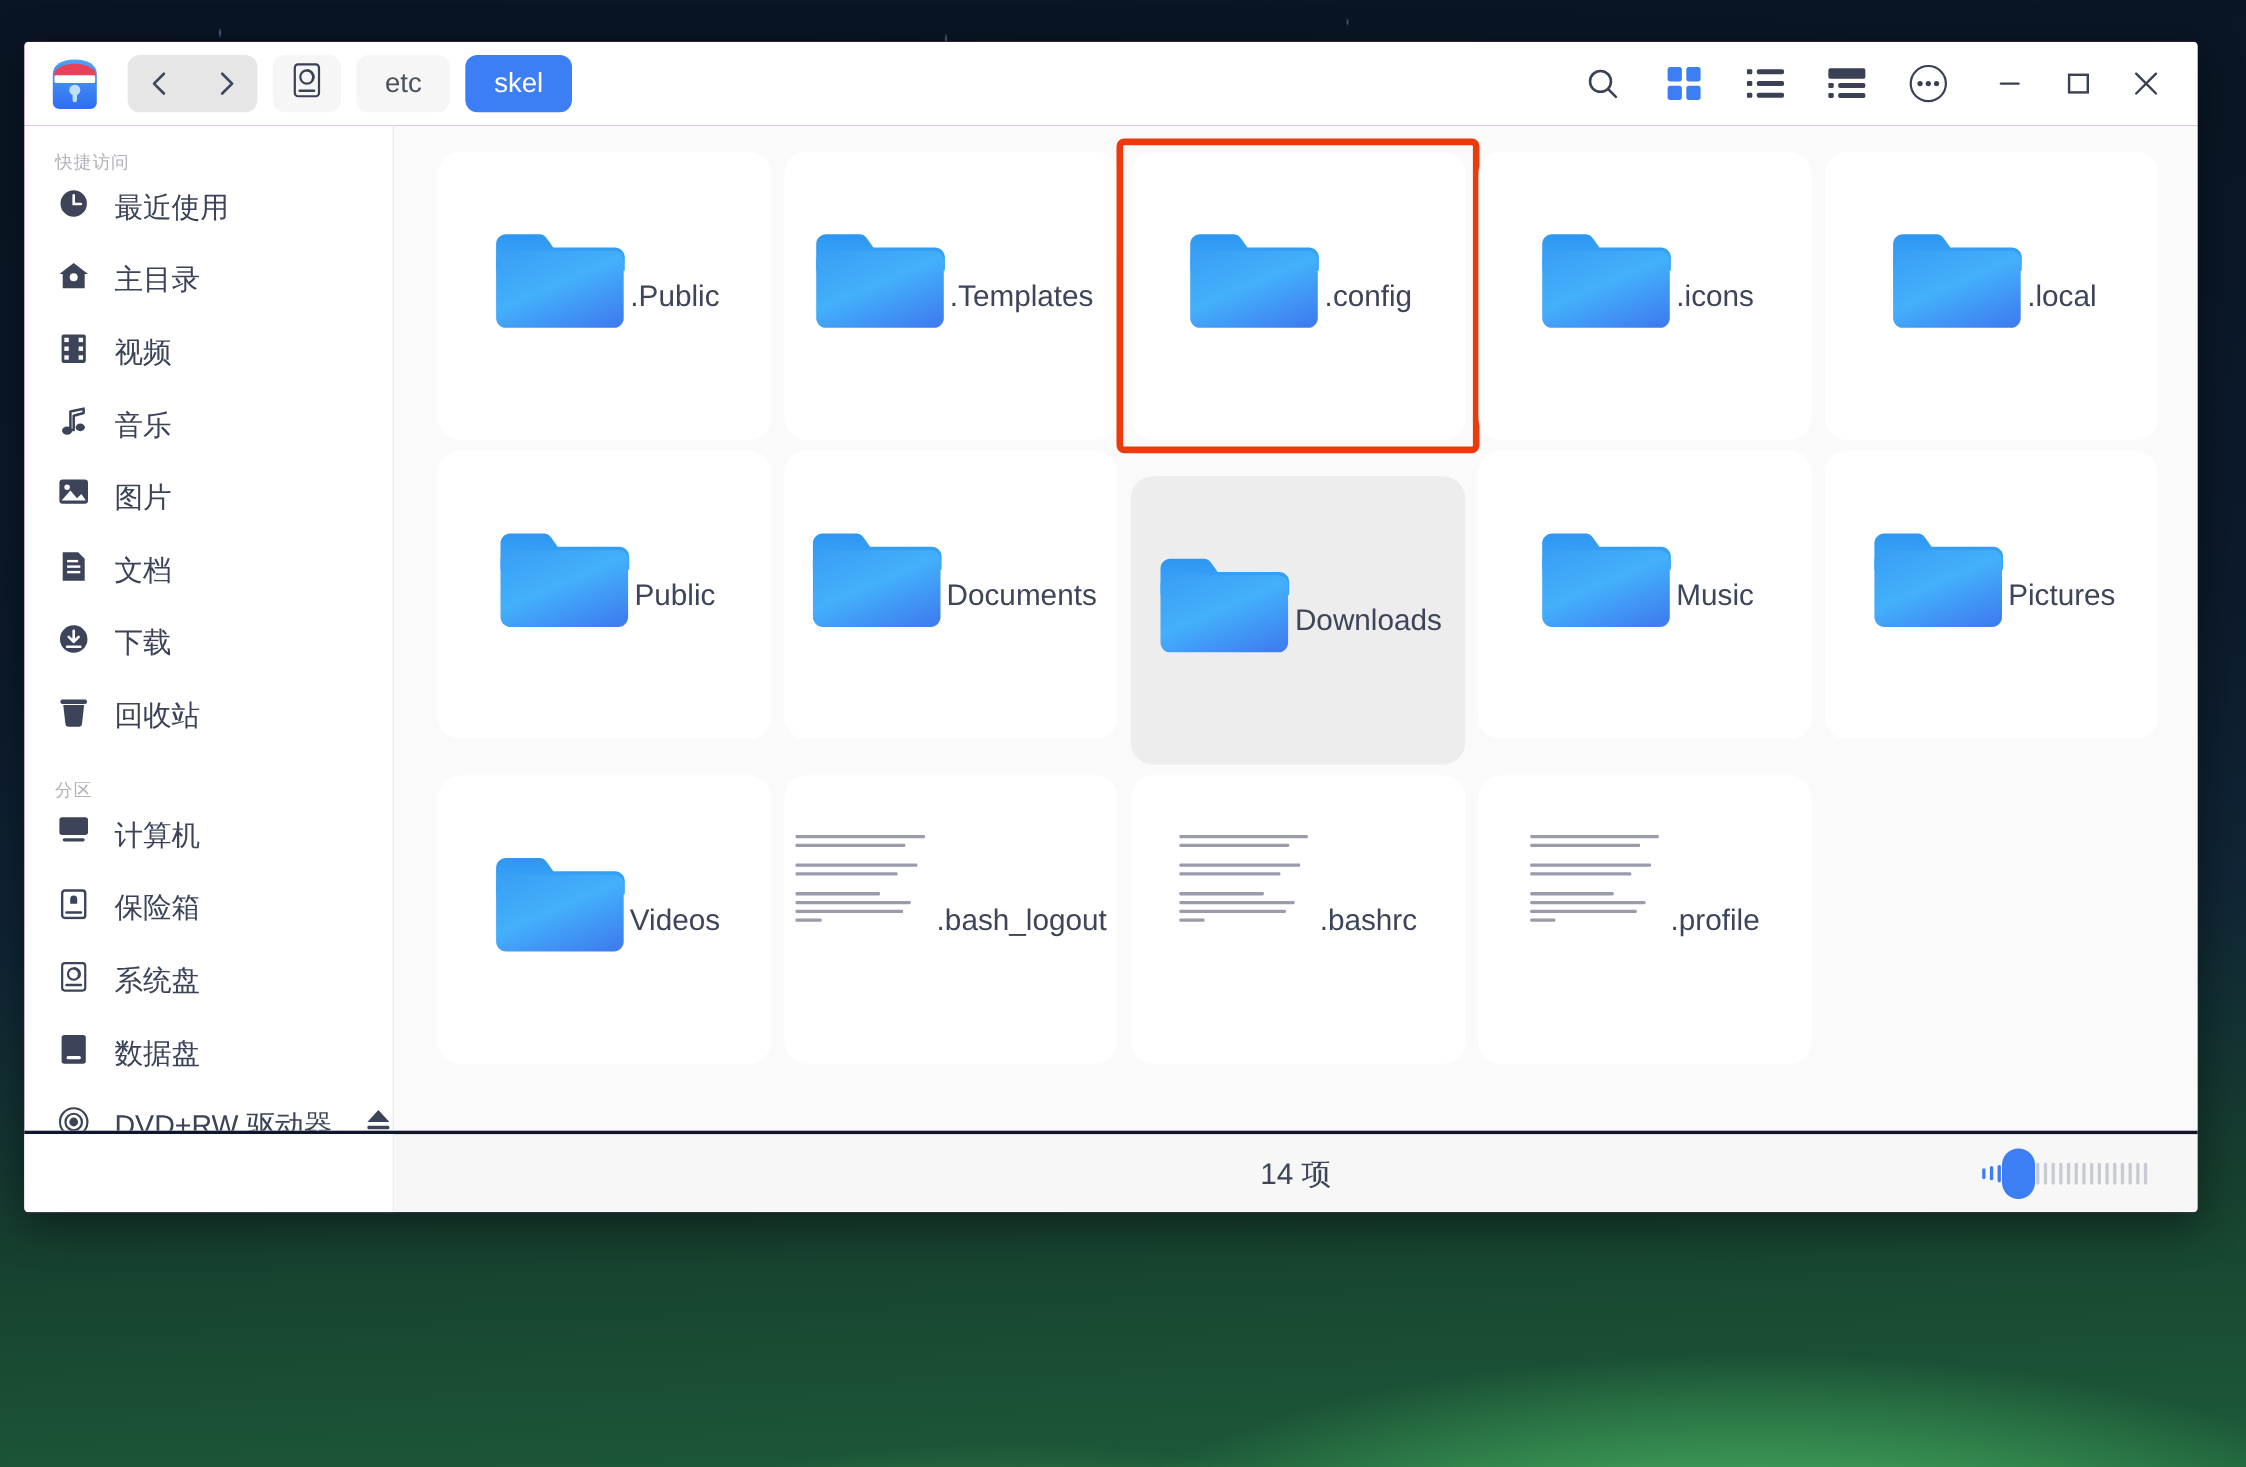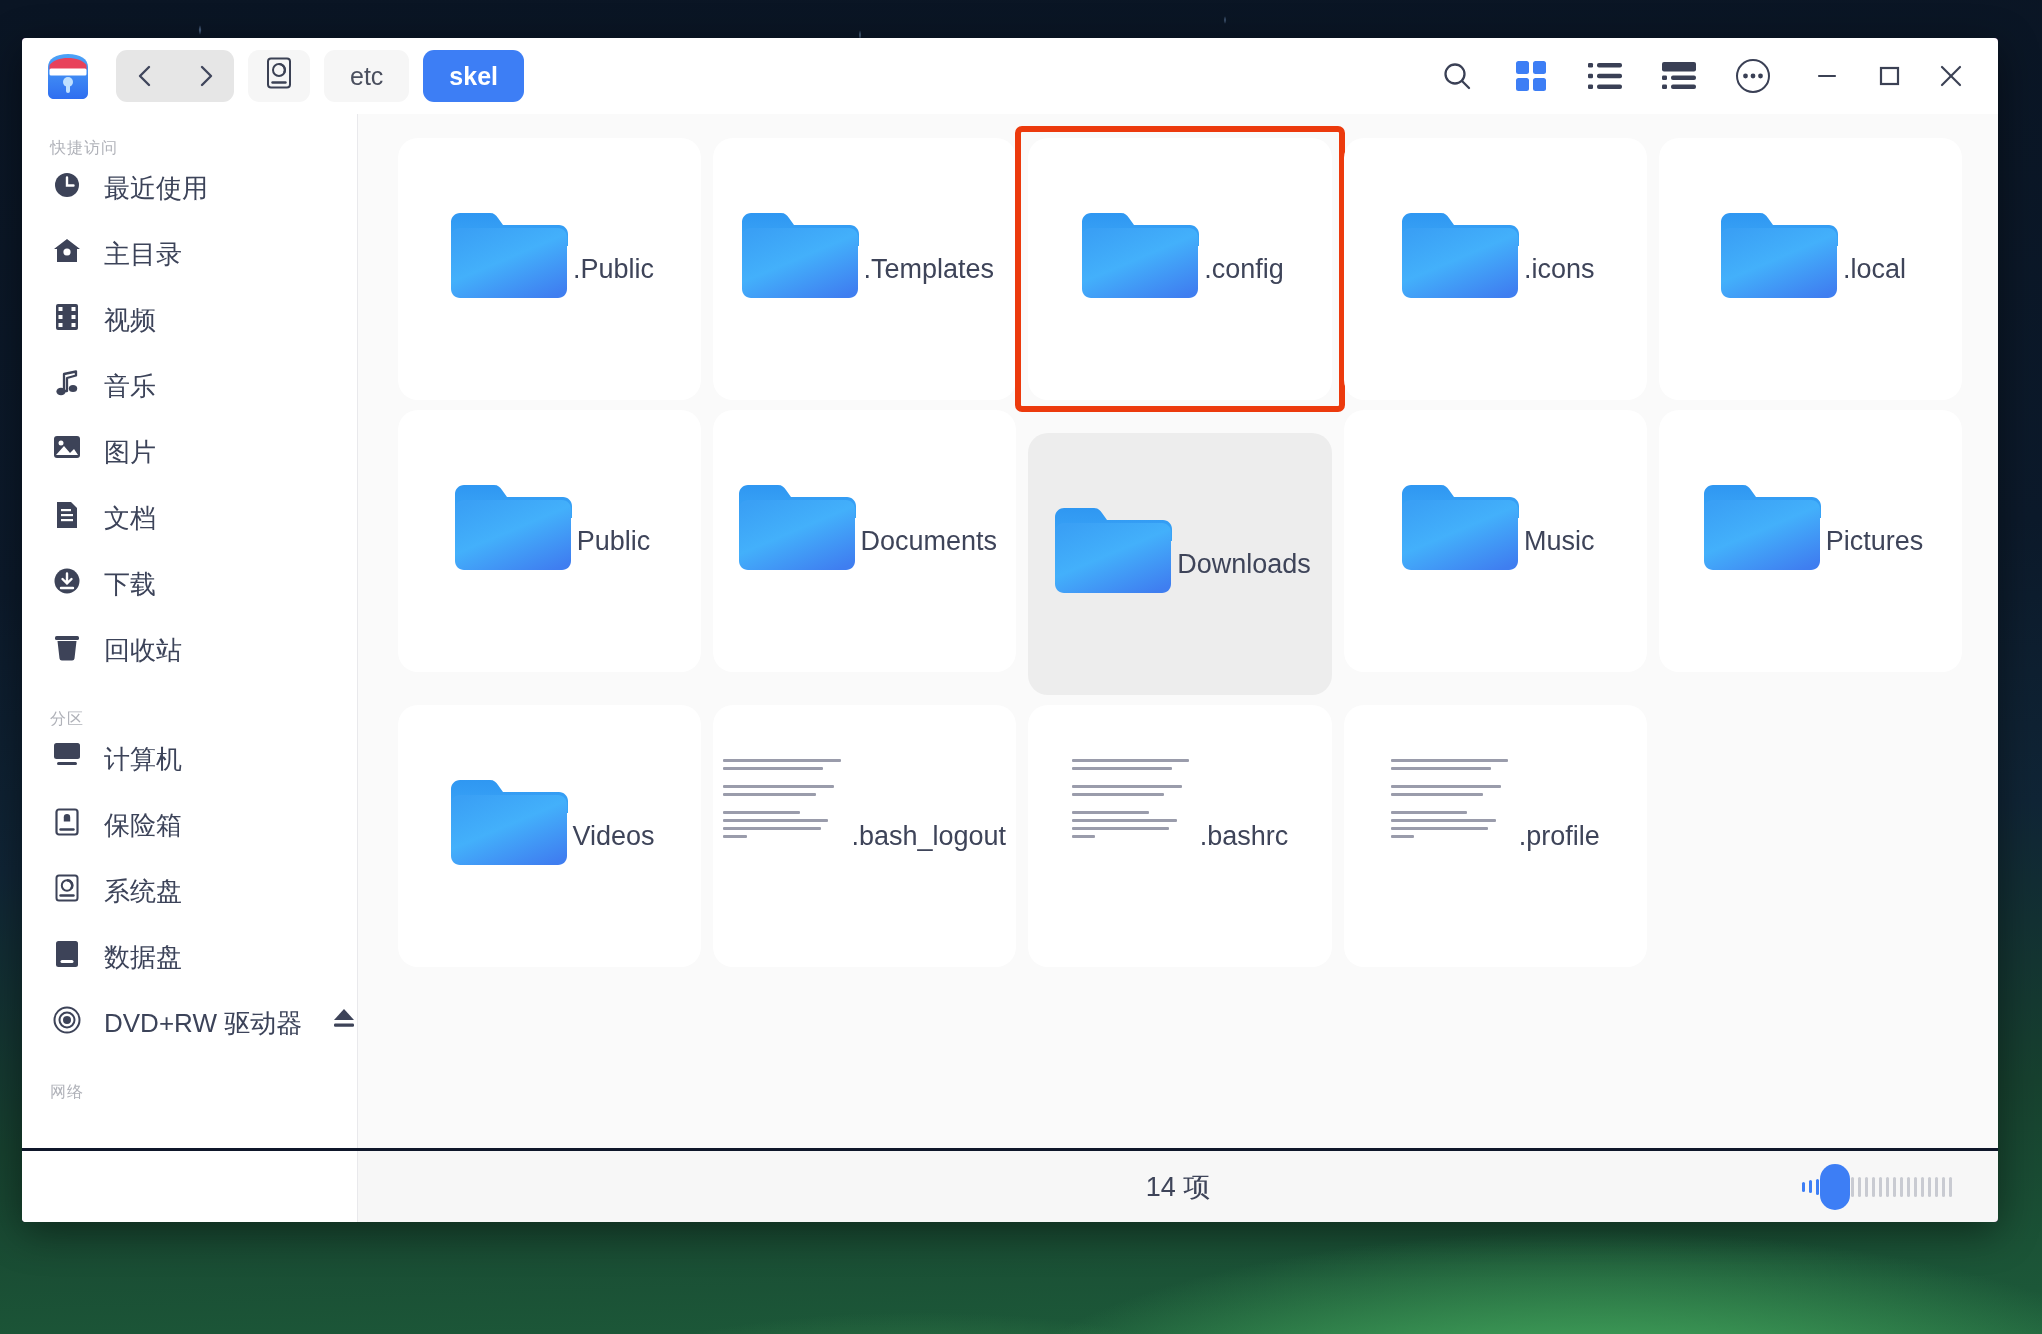--- a/index.html
+++ b/index.html
@@ -23,21 +23,21 @@
       radial-gradient(1.4px 5px at 800px 130px, rgba(140,190,255,.4), transparent),
       radial-gradient(1.5px 5px at 860px 35px, rgba(170,210,255,.5), transparent),
       radial-gradient(1.4px 4px at 1225px 20px, rgba(160,200,255,.45), transparent),
       radial-gradient(1.6px 6px at 1630px 150px, rgba(150,200,255,.5), transparent),
       radial-gradient(1.5px 5px at 1960px 55px, rgba(160,205,255,.45), transparent),
       radial-gradient(1.4px 4px at 1870px 175px, rgba(150,195,255,.4), transparent);
   }
 
   
   .window {
-    position: absolute; left: 22px; top: 38px; width: 1976px; height: 1184px;
+    position: absolute; left: 22px; top: 38px; width: 1976px; height: 1064px;
     background: #701a75; border-radius: 4px; overflow: hidden;
     box-shadow: 0 10px 40px rgba(0,0,0,.45);
     display: flex; flex-direction: column;
   }
 
   
   .titlebar {
     height: 76px; flex: 0 0 76px; background: #ffffff;
     display: flex; align-items: center; padding: 0 0 0 20px; gap: 0;
   }
@@ -48,21 +48,21 @@
   }
   .navbtn { width:46px;height:52px;display:flex;align-items:center;justify-content:center;
             color:#40465c; }
   .navbtn svg { display:block; }
   .crumb {
     height: 52px; display:flex; align-items:center; justify-content:center;
     border-radius: 11px; background: #f6f6f6; color:#4a4f5e;
     font-size: 25px; padding: 0 26px; margin-right: 14px; white-space: nowrap;
   }
   .crumb.icononly { padding: 0; width: 62px; }
-  .crumb.active { background:#3d7ef5; color:#fff; font-weight: 700; }
+  .crumb.active { background:#3d7ef5; color:#fff; font-weight: 400; }
   .tb-spacer { flex: 1 1 auto; }
   .tb-icon {
     width: 62px; height: 62px; display:flex;align-items:center;justify-content:center;
     color:#3a4055; margin-right: 12px;
   }
   .tb-icon.blue { color:#3d7ef5; }
   .wb {
     width: 62px; height: 62px; display:flex;align-items:center;justify-content:center;
     color:#3b4154;
   }

